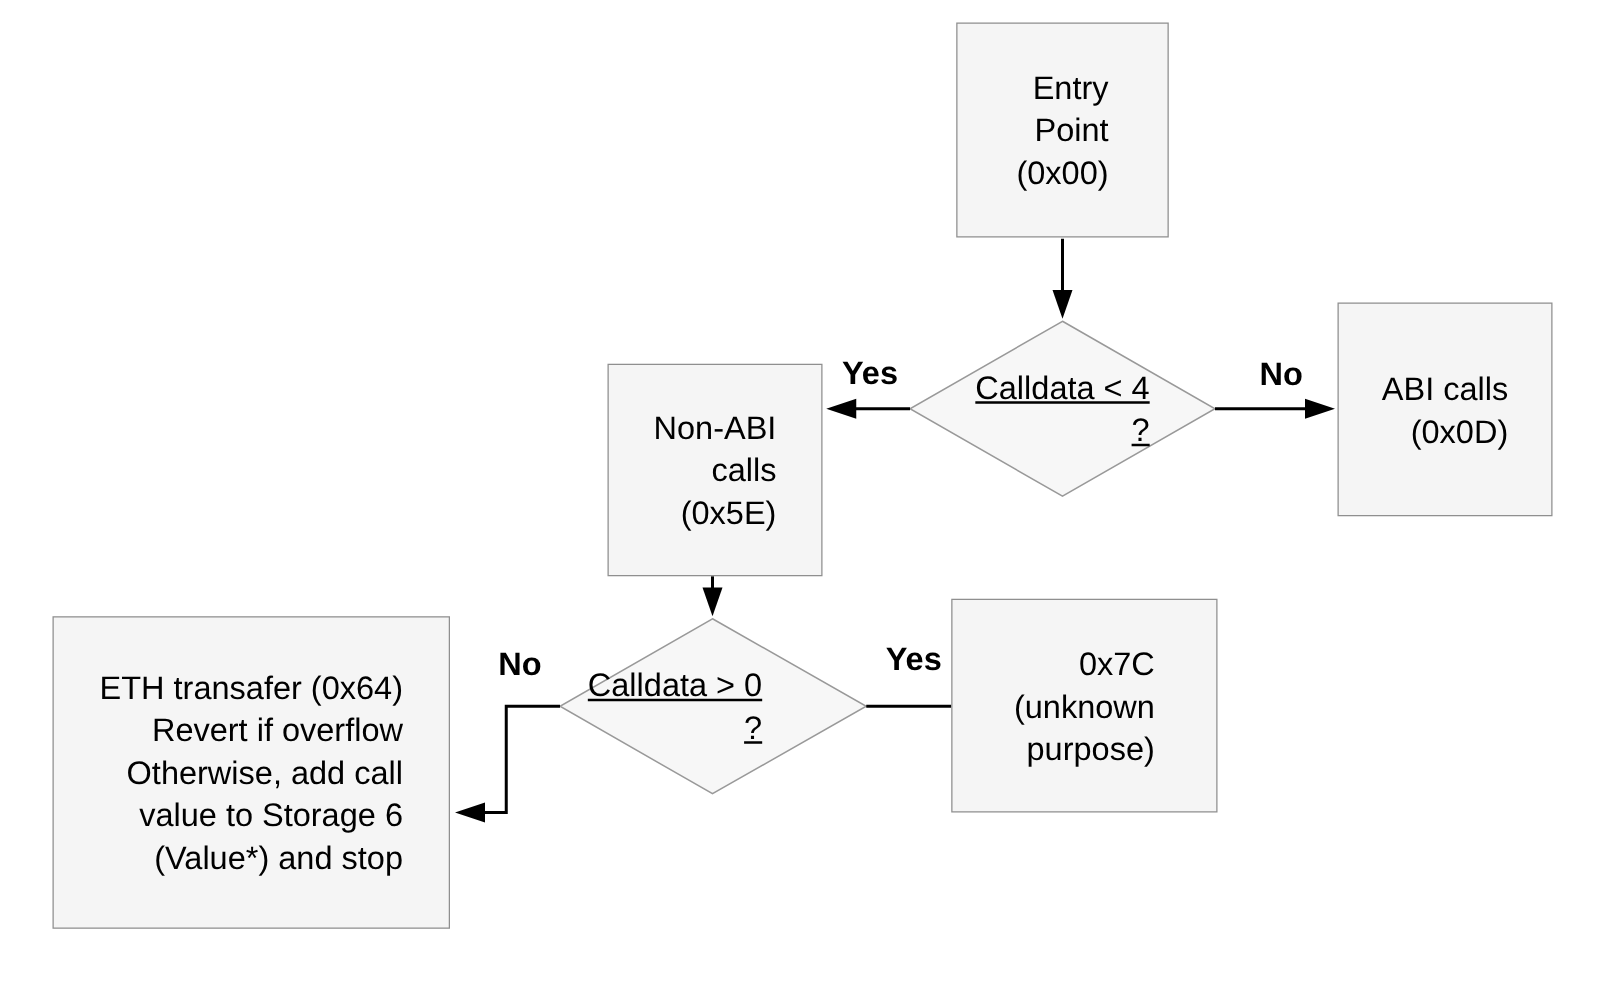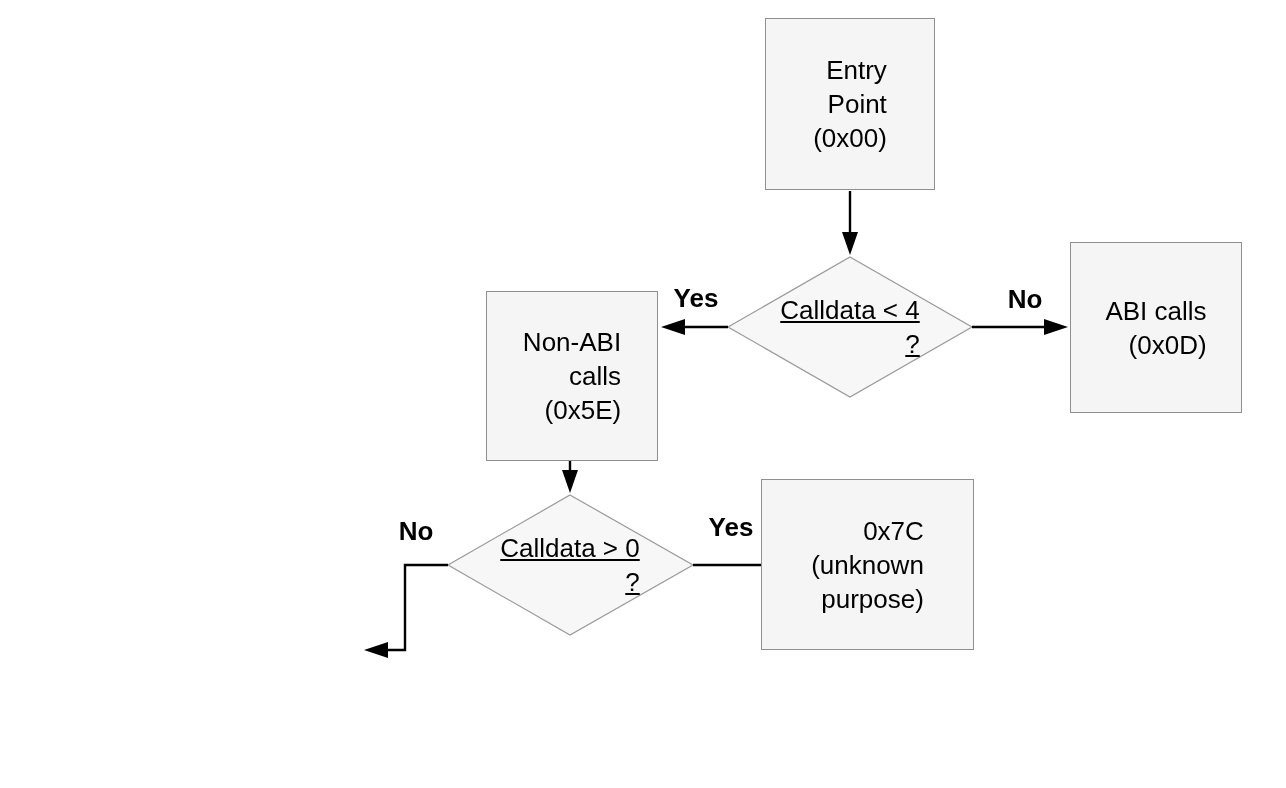--- a/index.html
+++ b/index.html
@@ -51,21 +51,21 @@
     transform: translate(-50%, -50%);
   }
   
   #node-entry      { left: 765px; top: 18px;  width: 170px; height: 172px; }
   #node-non-abi    { left: 486px; top: 243px; width: 172px; height: 170px; margin-top: 48px; }
   #node-abi        { left: 1070px; top: 242px; width: 172px; height: 171px; }
   #node-unknown    { left: 761px; top: 479px; width: 213px; height: 171px; }
   #node-eth        { left: 42px;  top: 493px; width: 318px; height: 250px; }
   
   #label-d1 { left: 850px; top: 327px; }
-  #label-d2 { left: 570px; top: 565px; }
+  #label-d2 { left: 540px; top: 565px; }
   
   #label-lt4-yes { left: 696px;  top: 298px; }
   #label-lt4-no  { left: 1025px; top: 299px; }
   #label-gt0-yes { left: 731px;  top: 527px; }
   #label-gt0-no  { left: 416px;  top: 531px; }
 </style>
 </head>
 <body>
 
 <div id="canvas">
@@ -110,20 +110,27 @@
     <div class="node-label">ABI calls
 (0x0D)</div>
   </div>
 
   <div class="node" id="node-unknown">
     <div class="node-label">0x7C
 (unknown
 purpose)</div>
   </div>
 
+  <div class="node" id="node-eth">
+    <div class="node-label">ETH transafer (0x64)
+Revert if overflow
+Otherwise, add call
+value to Storage 6
+(Value*) and stop</div>
+  </div>
 
   <div class="diamond-label" id="label-d1">Calldata &lt; 4
 ?</div>
   <div class="diamond-label" id="label-d2">Calldata &gt; 0
 ?</div>
 
   <div class="edge-label" id="label-lt4-yes">Yes</div>
   <div class="edge-label" id="label-lt4-no">No</div>
   <div class="edge-label" id="label-gt0-yes">Yes</div>
   <div class="edge-label" id="label-gt0-no">No</div>

